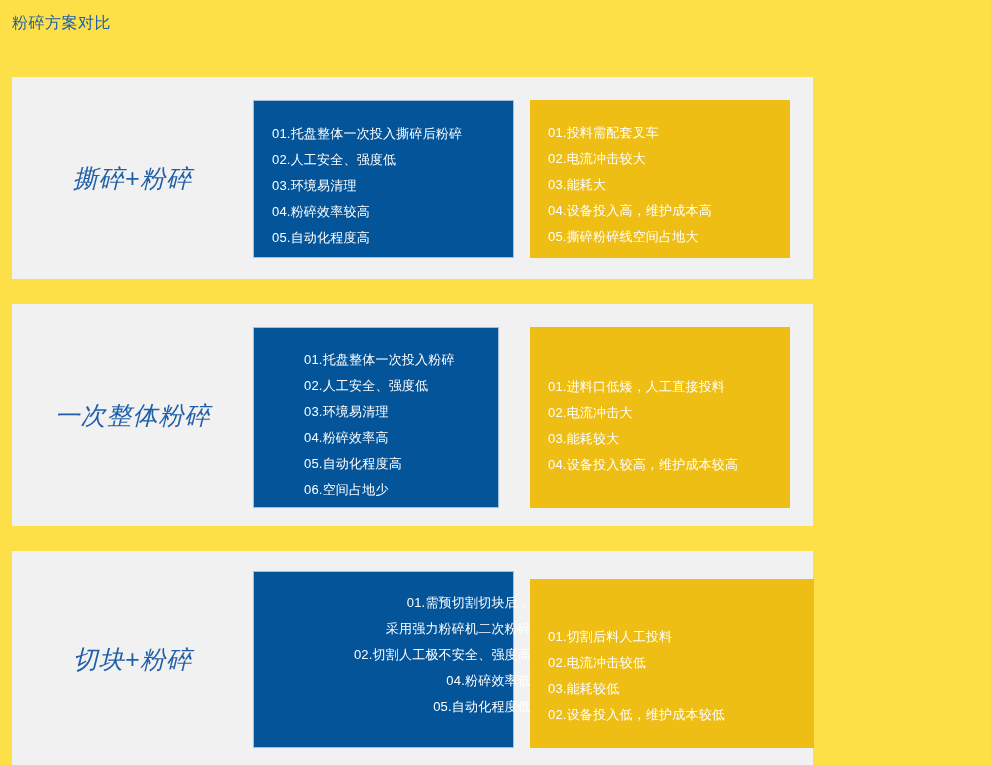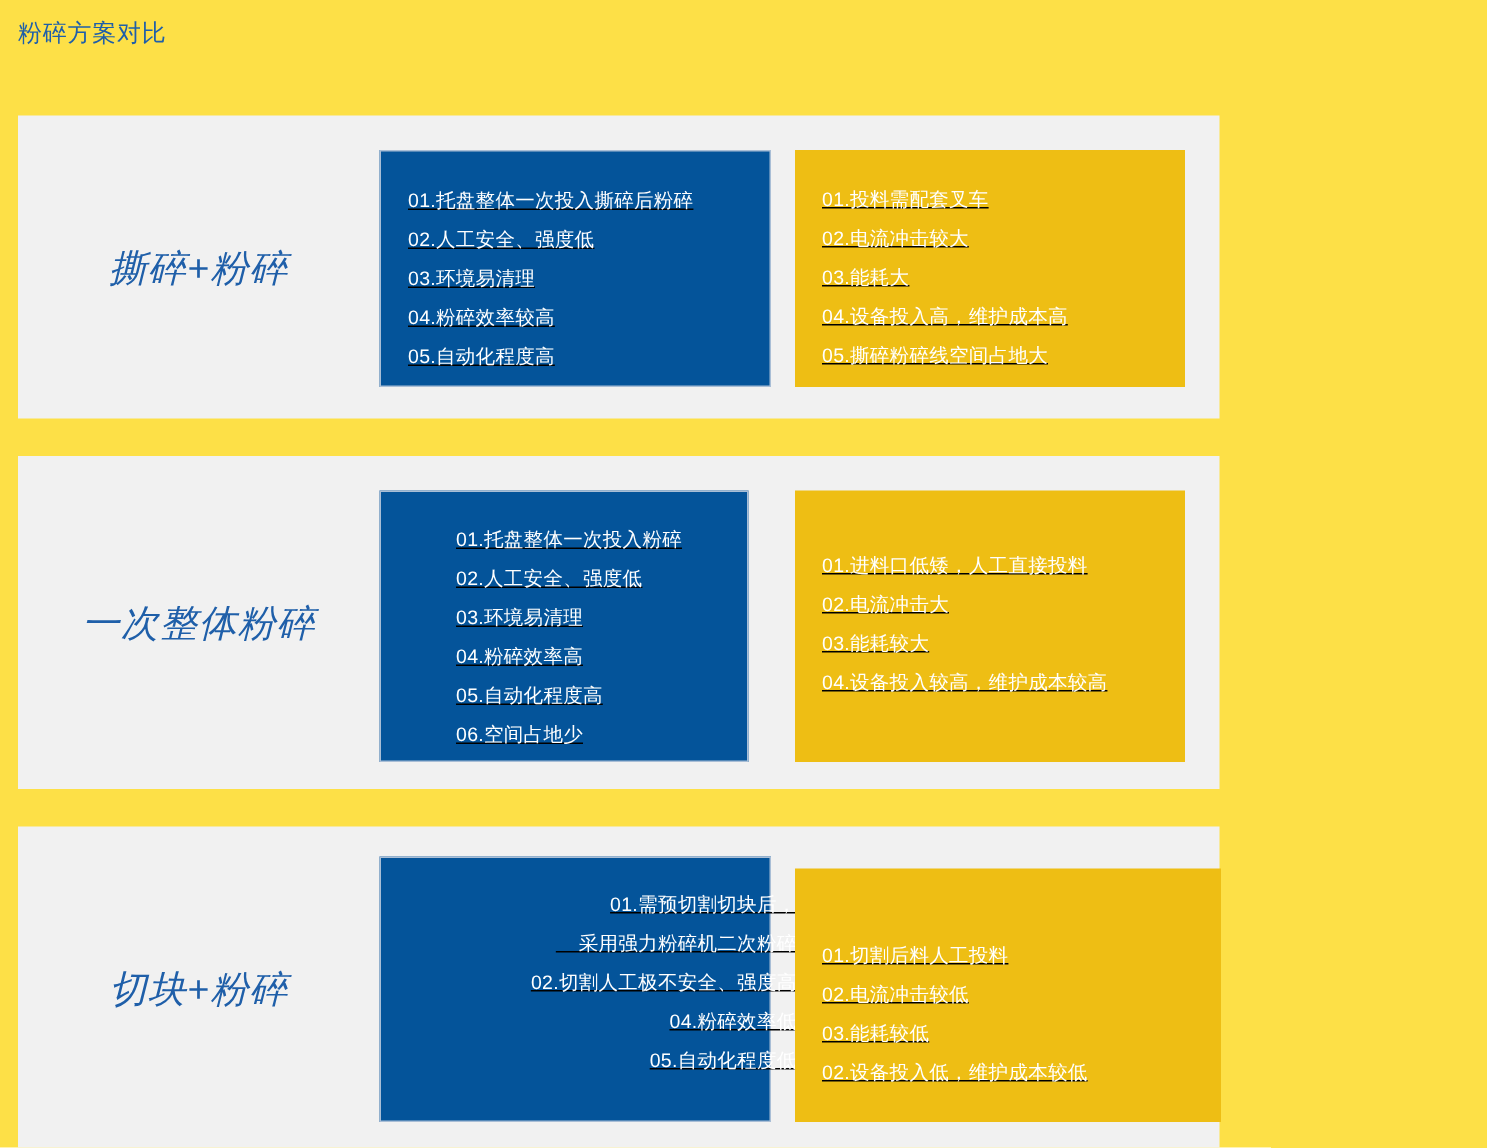--- a/index.html
+++ b/index.html
@@ -65,21 +65,20 @@
   .panel {
     position: absolute;
     box-sizing: border-box;
     padding: 0;
   }
   .panel .plist {
     list-style: none;
     margin: 0;
     padding: 0;
     width: 100%;
-    text-decoration: underline;
   }
   .panel .pitem {
     color: #ffffff;
     font-size: 13px;
     line-height: 26px;
     white-space: pre;
     letter-spacing: 0.2px;
   }
   .panel-blue {
     background: #04549a;
@@ -100,21 +99,21 @@
   .r1 .panel-yellow .plist { padding: 20px 0 0 18px; }
 
   
   .r2 .panel-blue {
     left: 241px; top: 23px; width: 246px; height: 181px; padding-left: 32px;
   }
   .r2 .panel-blue .plist { padding: 19px 0 0 18px; }
   .r2 .panel-yellow {
     left: 518px; top: 23px; width: 260px; height: 181px;
   }
-  .r2 .panel-yellow .plist { padding: 37px 0 0 18px; }
+  .r2 .panel-yellow .plist { padding: 47px 0 0 18px; }
 
   
   .r3 .panel-blue {
     left: 241px; top: 20px; width: 261px; height: 177px;
   }
   .r3 .panel-blue .plist { padding: 18px 0 0 18px; text-align: right; }
   .r3 .panel-yellow {
     left: 518px; top: 28px; width: 284px; height: 169px;
   }
   .r3 .panel-yellow .plist { padding: 45px 0 0 18px; }

